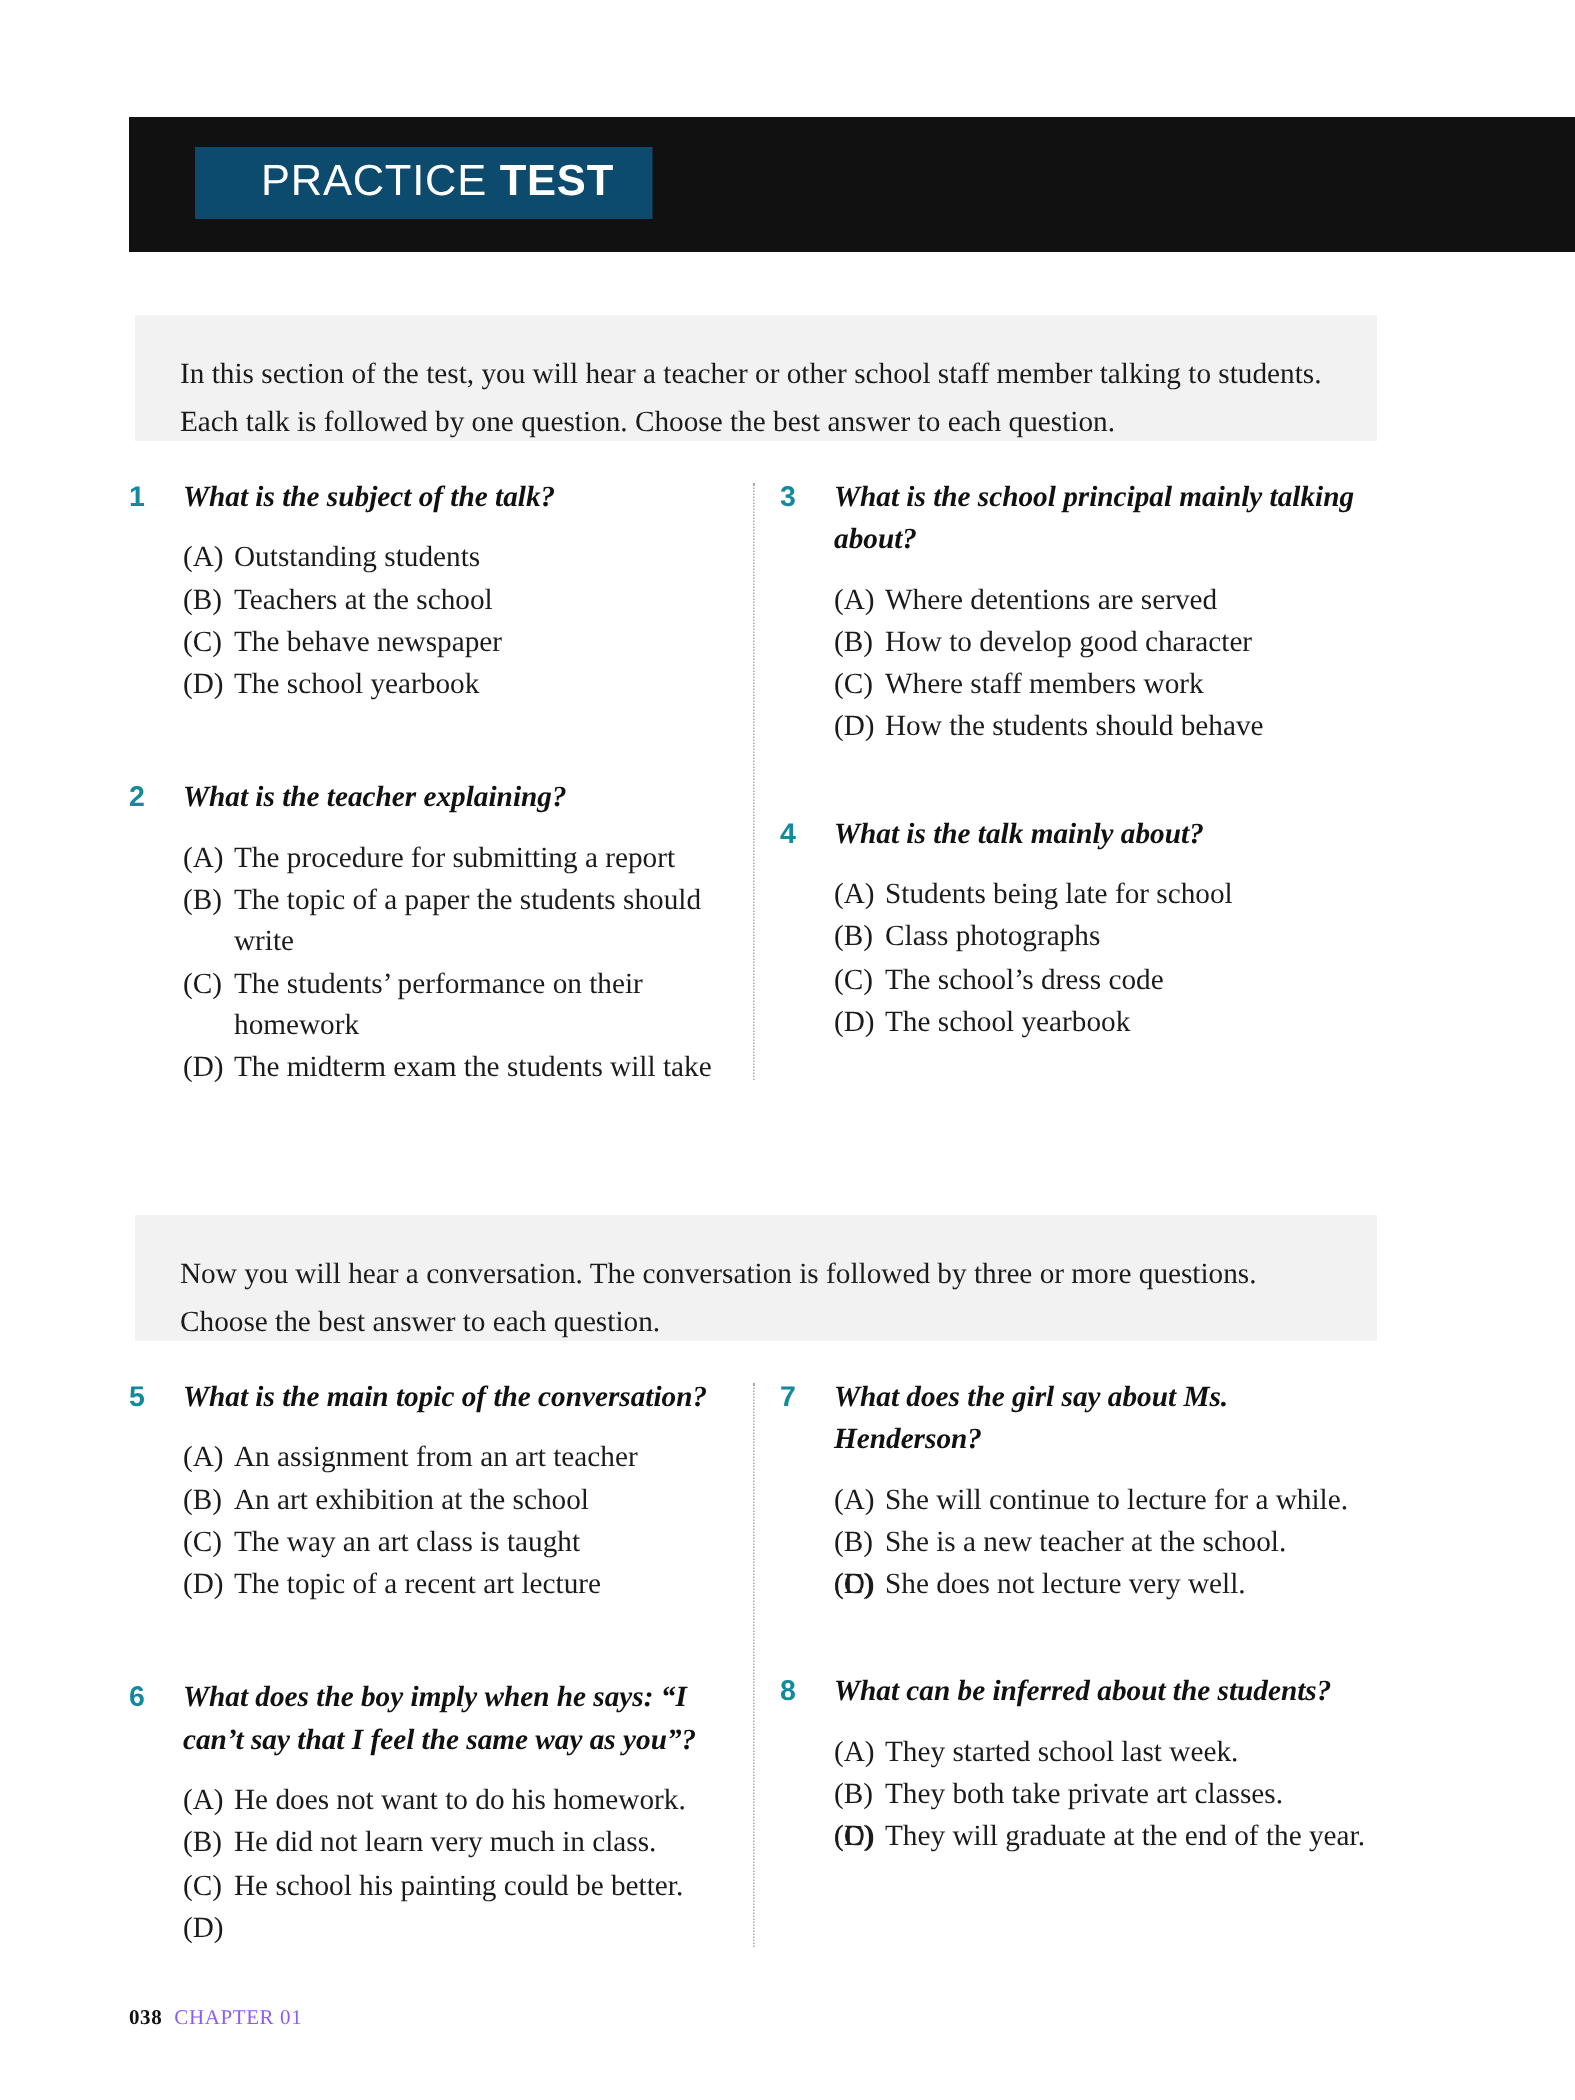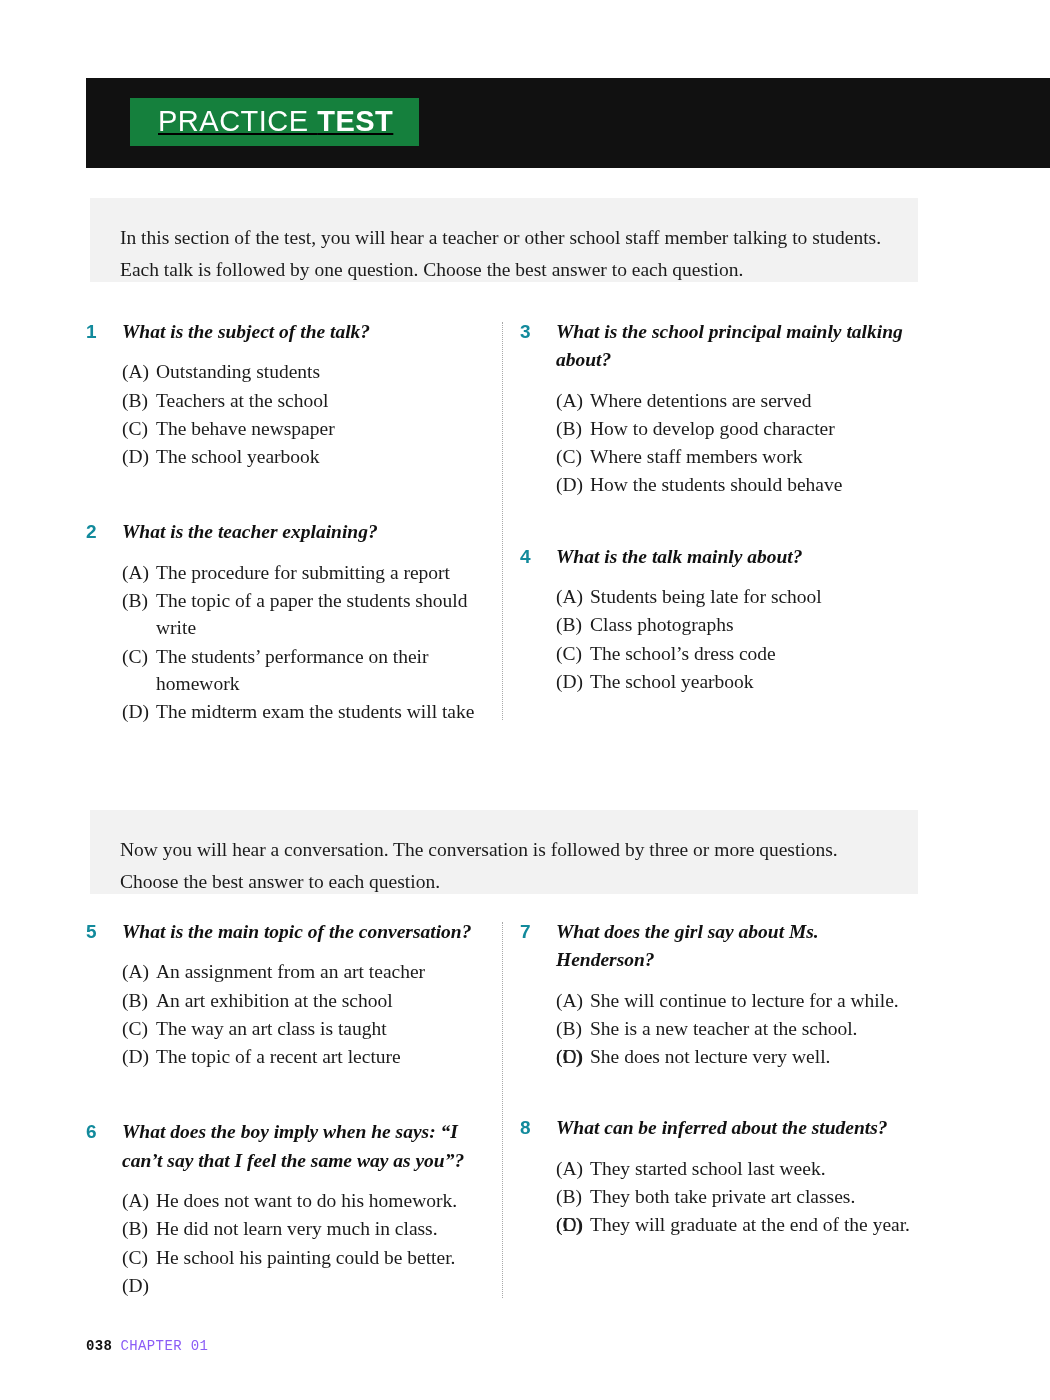--- a/index.html
+++ b/index.html
@@ -21,27 +21,26 @@
     left: 86px;
     top: 78px;
     width: 964px;
     height: 90px;
     background: #111111;
   }
   .header-tag {
     position: absolute;
     left: 44px;
     top: 20px;
-    background: #15803d;
-    padding: 7px 26px 9px 28px;
+    background: #0c4a6e;
+    padding: 7px 26px 9px 44px;
     box-sizing: border-box;
     height: 48px;
     display: flex;
     align-items: center;
-    text-decoration: underline;
   }
   .header-tag-text {
     font-family: "Liberation Sans", sans-serif;
     color: #ffffff;
     font-size: 29px;
     letter-spacing: 0.5px;
     font-weight: 400;
     line-height: 1;
     white-space: nowrap;
   }
@@ -57,21 +56,21 @@
     background: #f2f2f2;
     box-sizing: border-box;
     padding: 24px 30px 22px 30px;
   }
   .instruction-text {
     font-family: "Liberation Serif", serif;
     font-size: 19.5px;
     line-height: 1.62;
     color: #1b1b1b;
   }
-  #instruction-box-1 { top: 198px; height: 84px; }
+  #instruction-box-1 { top: 210px; height: 84px; }
   #instruction-box-2 { top: 810px; height: 84px; }
 
   
   .question-area {
     position: absolute;
   }
   #question-area-1 { left: 0; top: 318px; width: 1050px; height: 410px; }
   #question-area-2 { left: 0; top: 918px; width: 1050px; height: 390px; }
 
   .column-divider {
@@ -138,21 +137,21 @@
   }
 
   
   .page-footer {
     position: absolute;
     left: 86px;
     top: 1338px;
     display: flex;
     align-items: center;
     gap: 8px;
-    font-family: Liberation Mono, monospace;
+    font-family: Liberation Serif, serif;
     font-size: 14px;
     color: #333333;
     letter-spacing: 0.4px;
   }
   .footer-page-number { font-weight: bold; color: #111111; }
   .footer-chapter { font-weight: normal; color: #8b5cf6; }
 </style>
 </head>
 <body>
 

